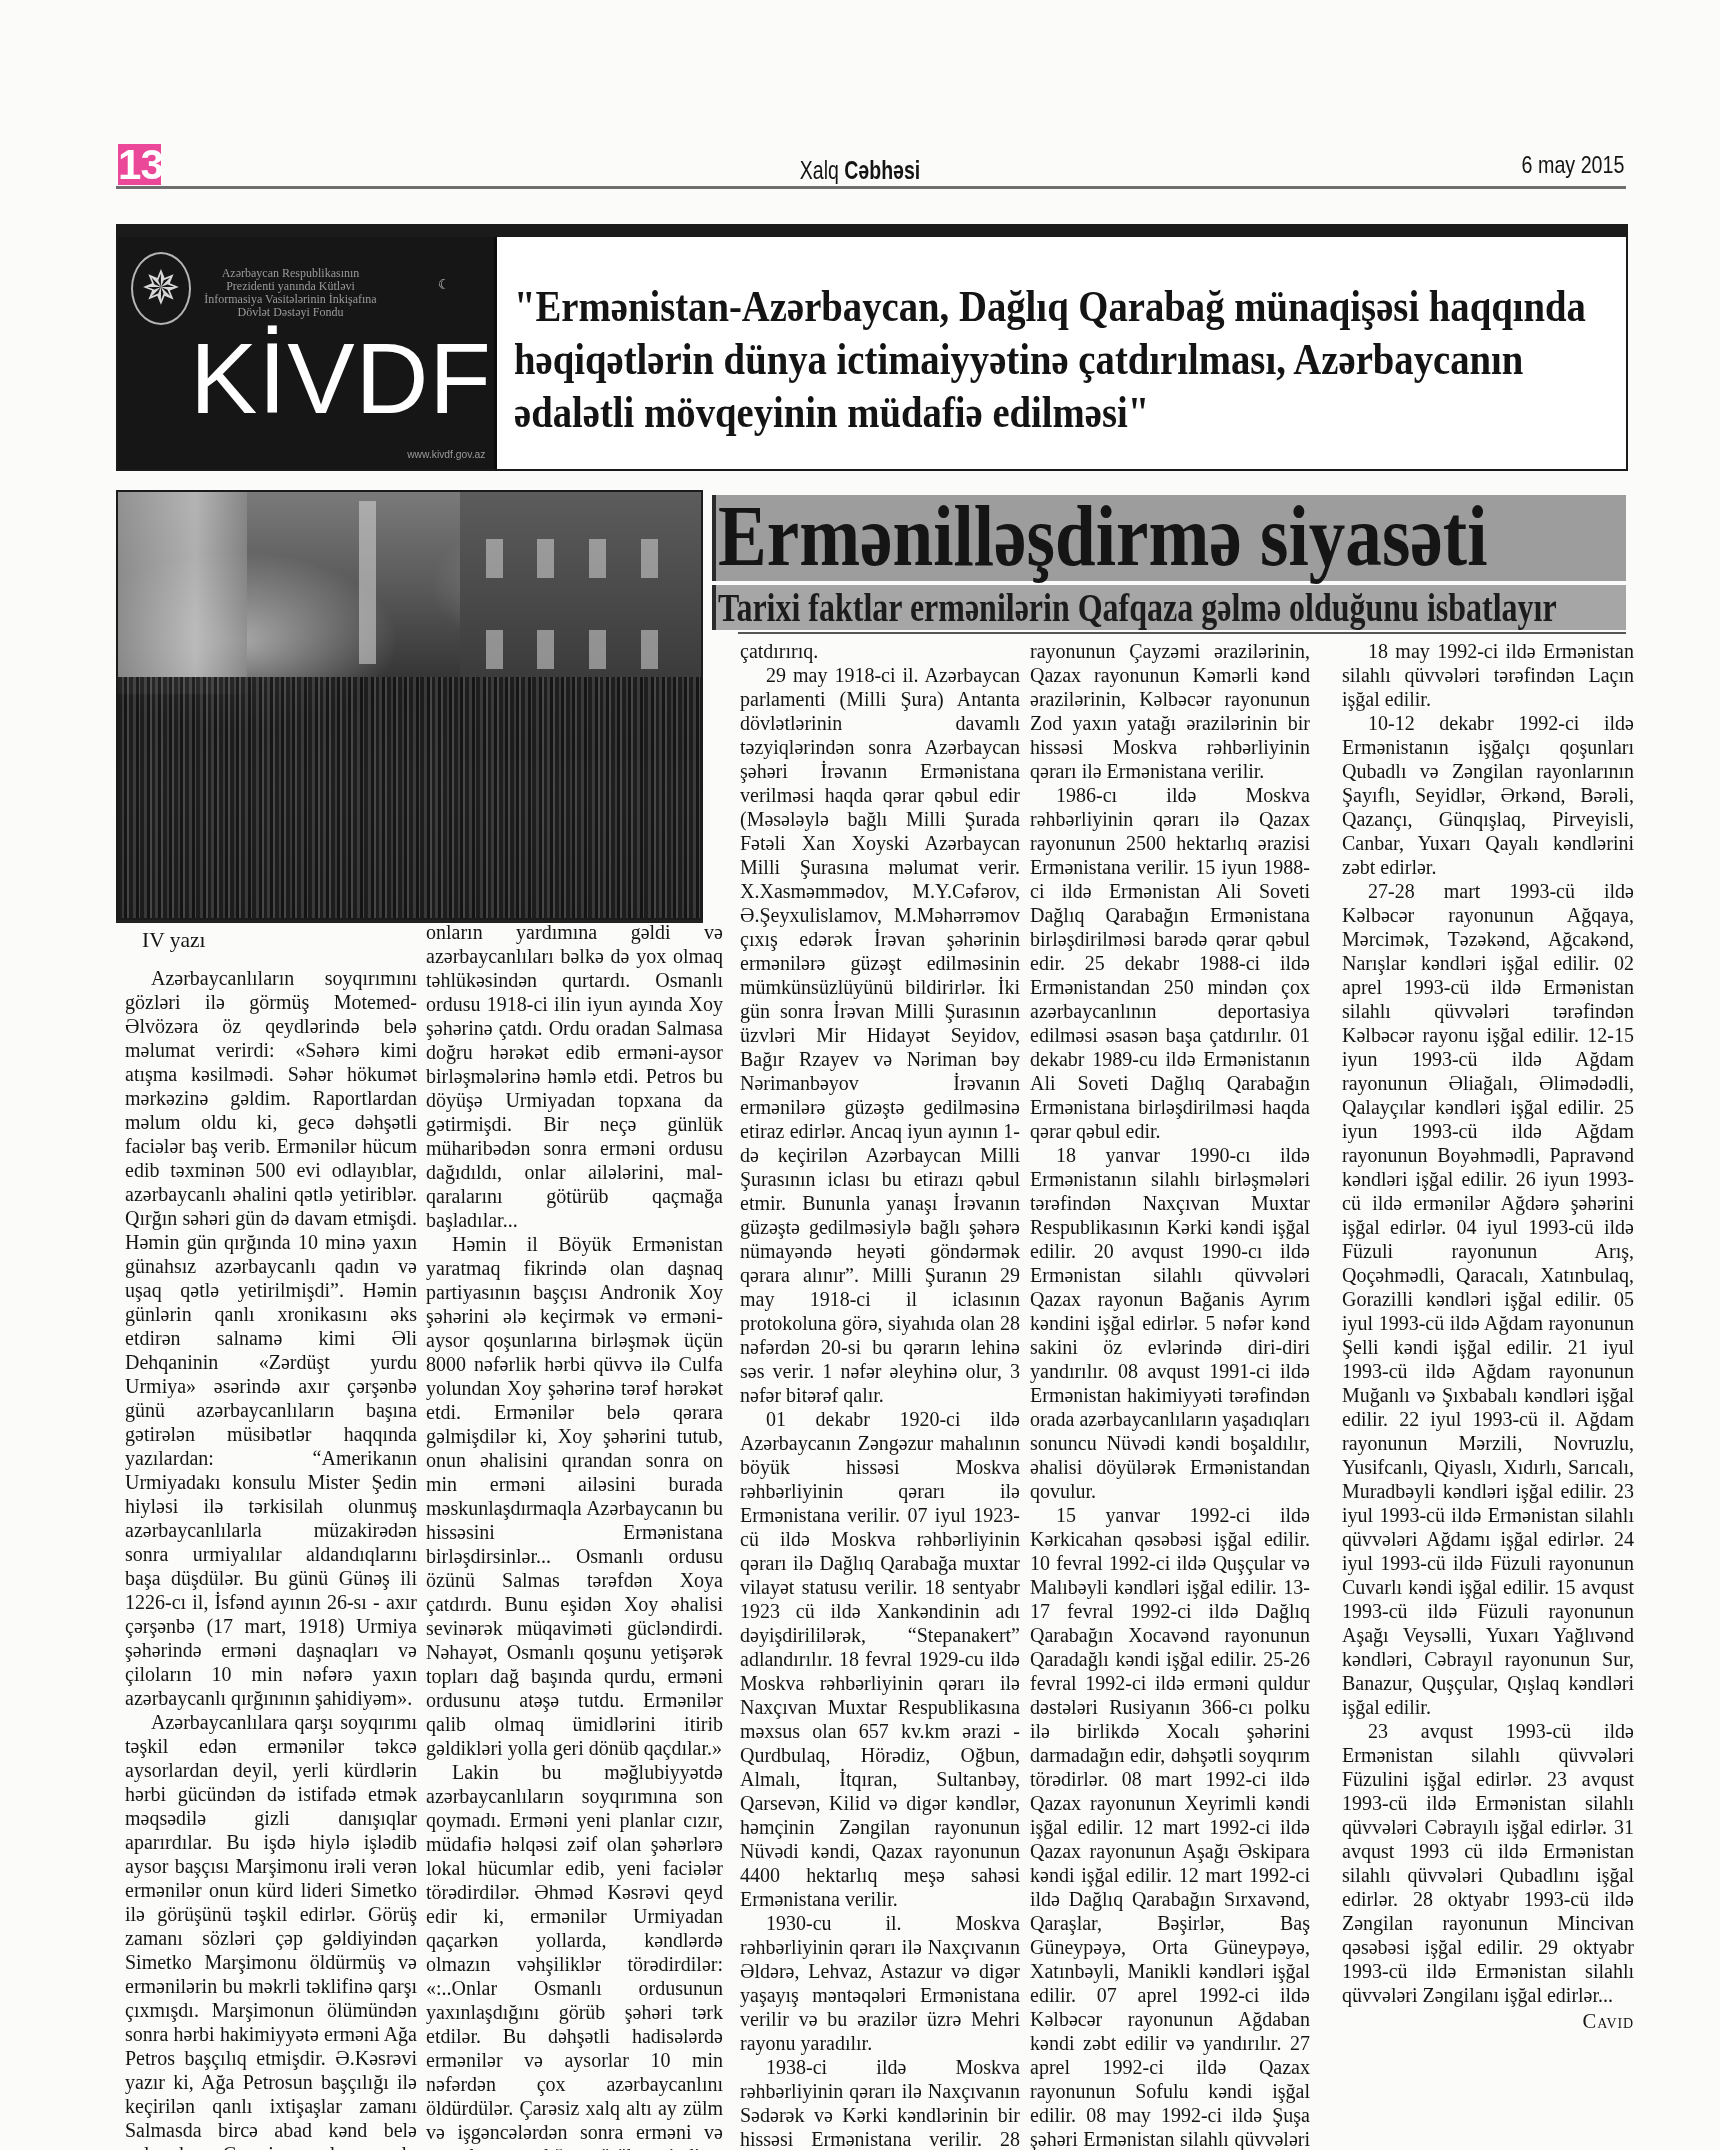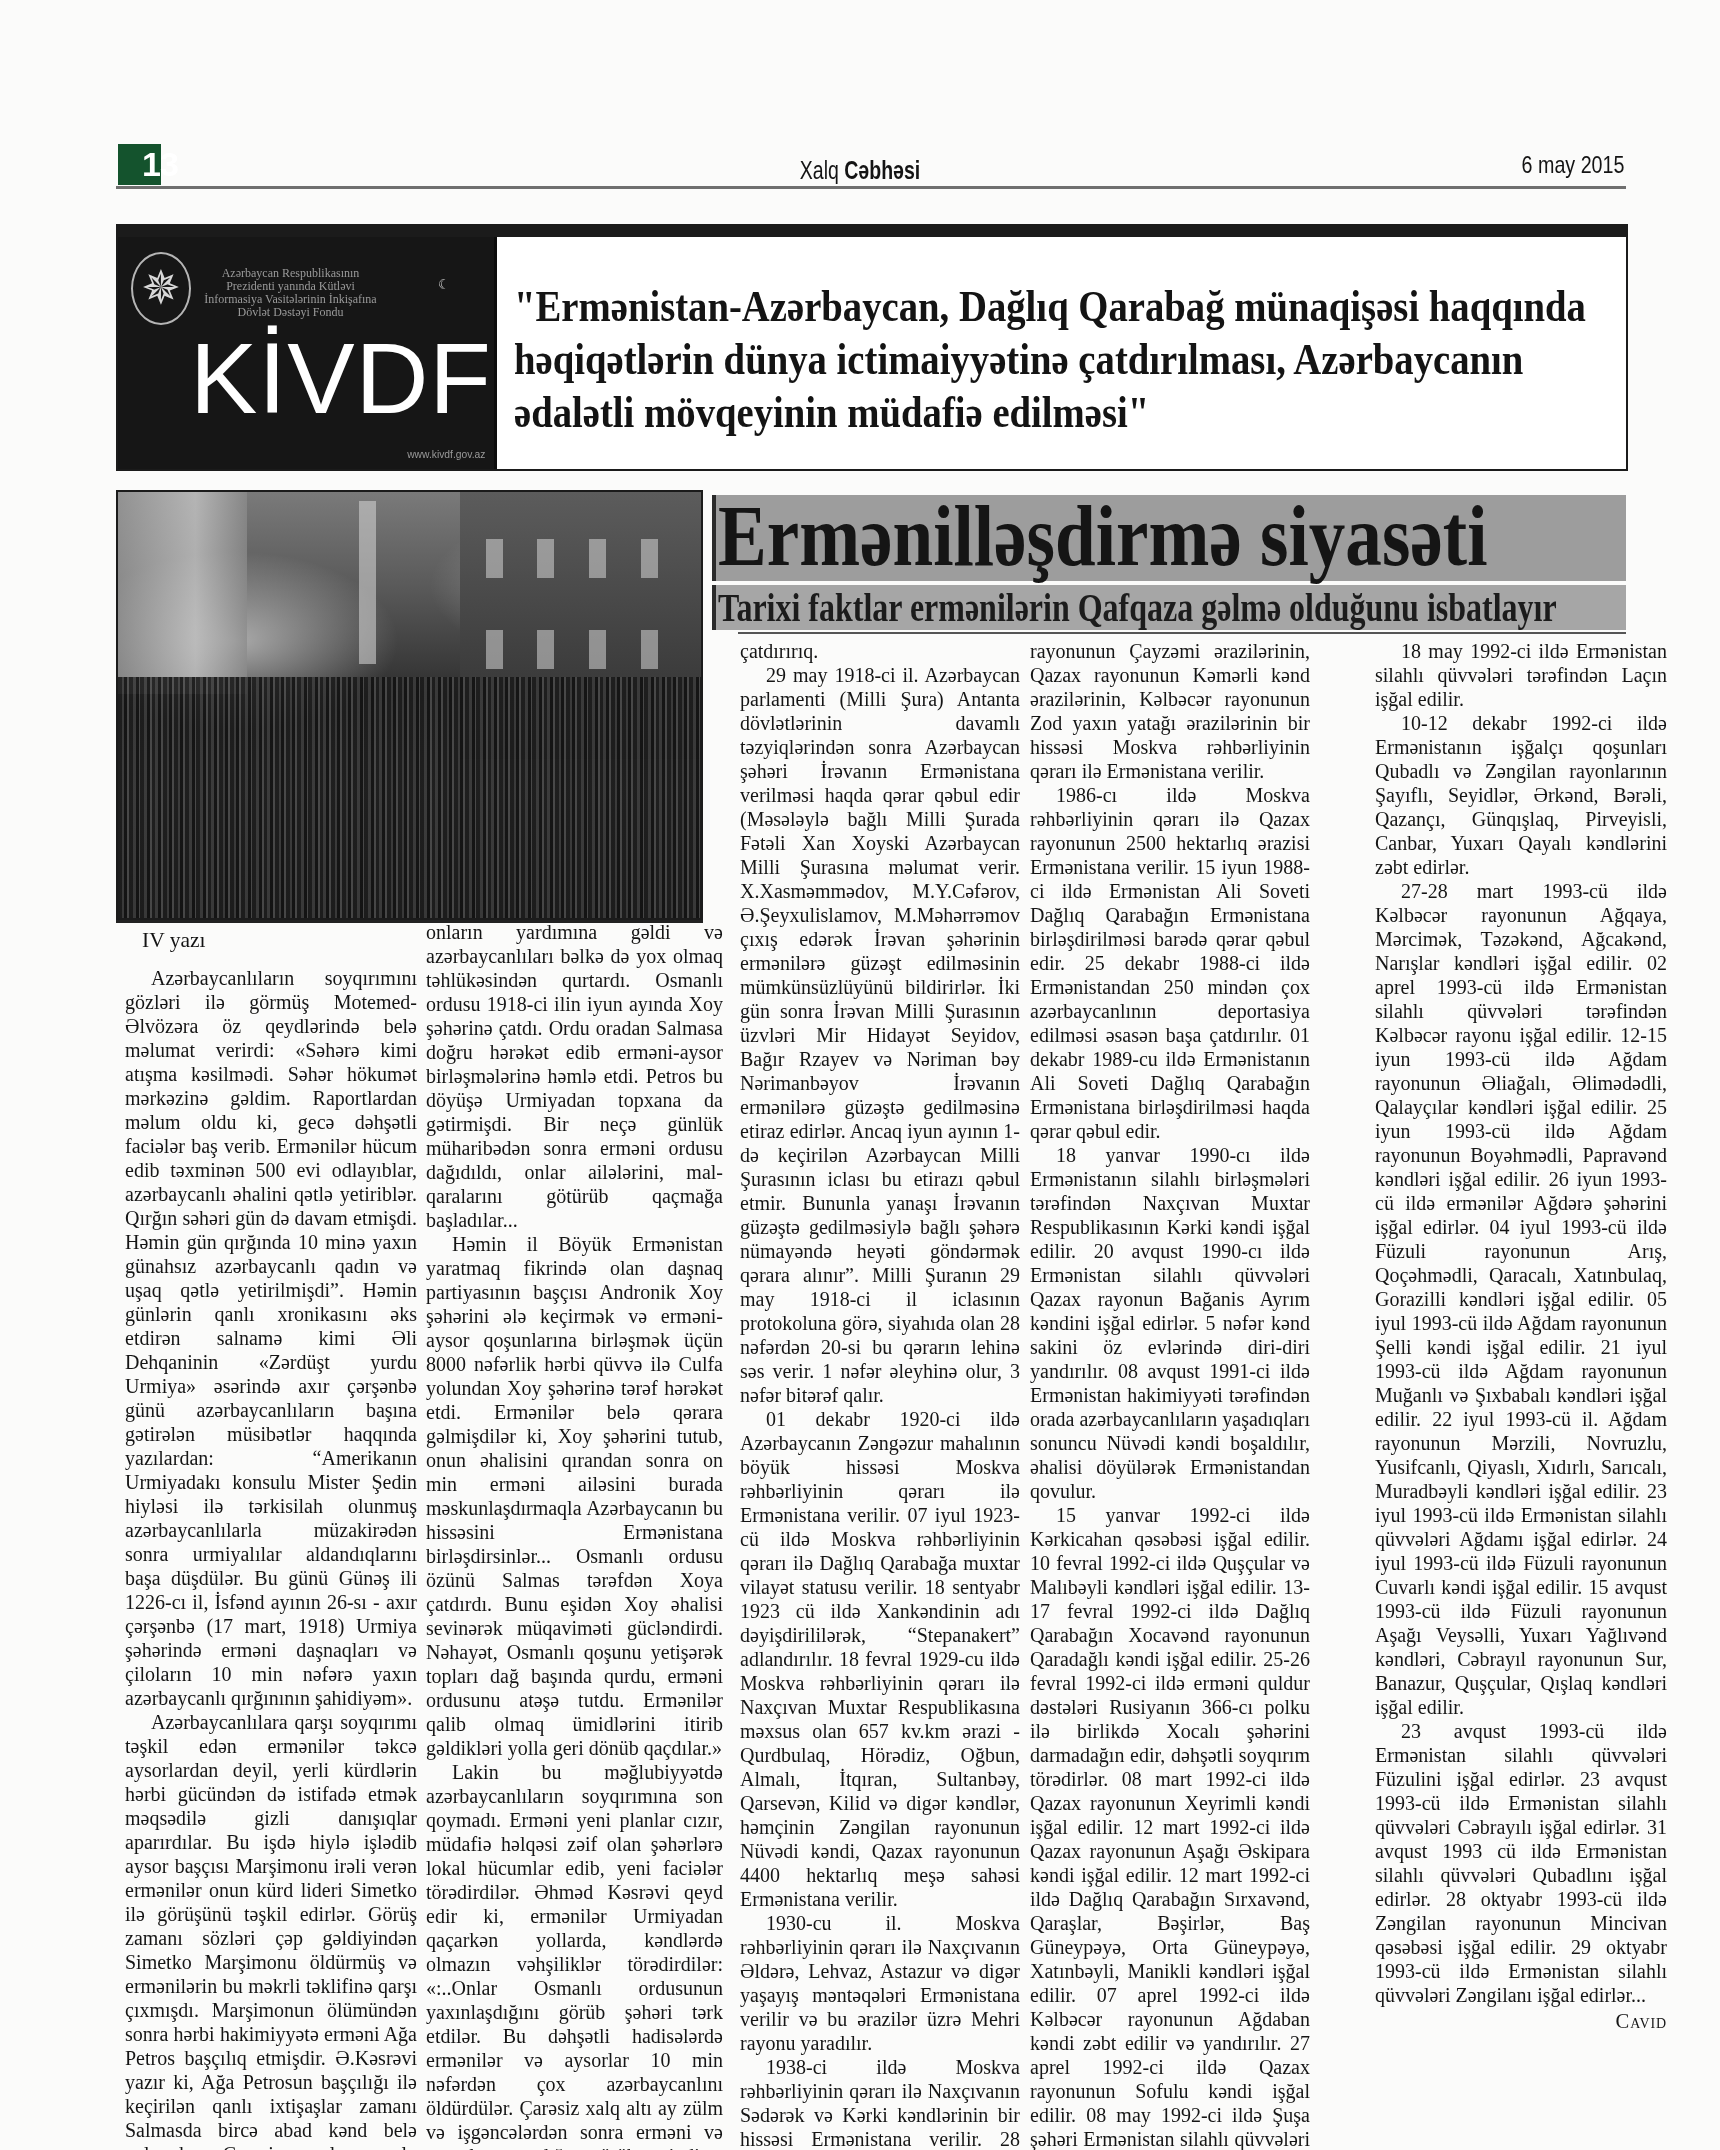--- a/index.html
+++ b/index.html
@@ -2,22 +2,22 @@
 <html style="font-size:6.9px"><head>
 <meta charset="utf-8">
 <style>
   * { box-sizing: border-box; margin: 0; padding: 0; }
   html, body { width: 1721px; height: 2581px; background: #fbfbfa; overflow: hidden; }
   body { position: relative; font-family: "Liberation Serif", "DejaVu Serif", serif; color: #141414; }
 
   
   .page-num {
     position: absolute; left: 118px; top: 144px; width: 43px; height: 41px;
-    background: #14532d; color: #fff; font-family: "Liberation Sans", sans-serif;
-    font-weight: bold; font-size: 34px; line-height: 41px; text-align: center; letter-spacing: -0.9px; padding-left: 24px;
+    background: #ec4899; color: #fff; font-family: "Liberation Sans", sans-serif;
+    font-weight: bold; font-size: 42px; line-height: 41px; text-align: center; letter-spacing: -0.9px;
   }
   .paper-name {
     position: absolute; left: 688px; width: 344px; top: 153px; text-align: center;
     font-family: "Liberation Sans", sans-serif; font-size: 25px; line-height: 34px; transform: scaleX(0.78);
   }
   .paper-name .xalq { font-weight: normal; }
   .paper-name .cebhe { font-weight: bold; }
   .issue-date {
     position: absolute; right: 97px; top: 148px; font-family: "Liberation Sans", sans-serif;
     font-size: 24px; line-height: 34px; transform: scaleX(0.82); transform-origin: right;
@@ -104,21 +104,21 @@
   .column {
     position: absolute; font-family: "Liberation Serif", serif; font-size: 20px; line-height: 24px;
     text-align: justify; hyphens: auto; color: #151515;
   }
   .column p { text-indent: 26px; }
   .column p.noindent { text-indent: 0; }
   .col1 { left: 125px; top: 966px; width: 292px; }
   .col2 { left: 426px; top: 920px; width: 297px; }
   .col3 { left: 740px; top: 639px; width: 280px; }
   .col4 { left: 1030px; top: 639px; width: 280px; }
-  .col5 { left: 1375px; top: 639px; width: 292px; }
+  .col5 { left: 1342px; top: 639px; width: 292px; }
   .series-label {
     position: absolute; left: 142px; top: 927px; font-weight: normal; font-size: 21.5px; line-height: 26px;
   }
   .photo-rule { position: absolute; left: 116px; top: 920px; width: 587px; height: 2.6px; background: #222; }
   .author { text-align: right; font-variant: small-caps; letter-spacing: 0.9px; margin-top: 2px; font-size: 20.6px; }
 </style>
 </head>
 <body>
 
 <div class="page-num">13</div>

